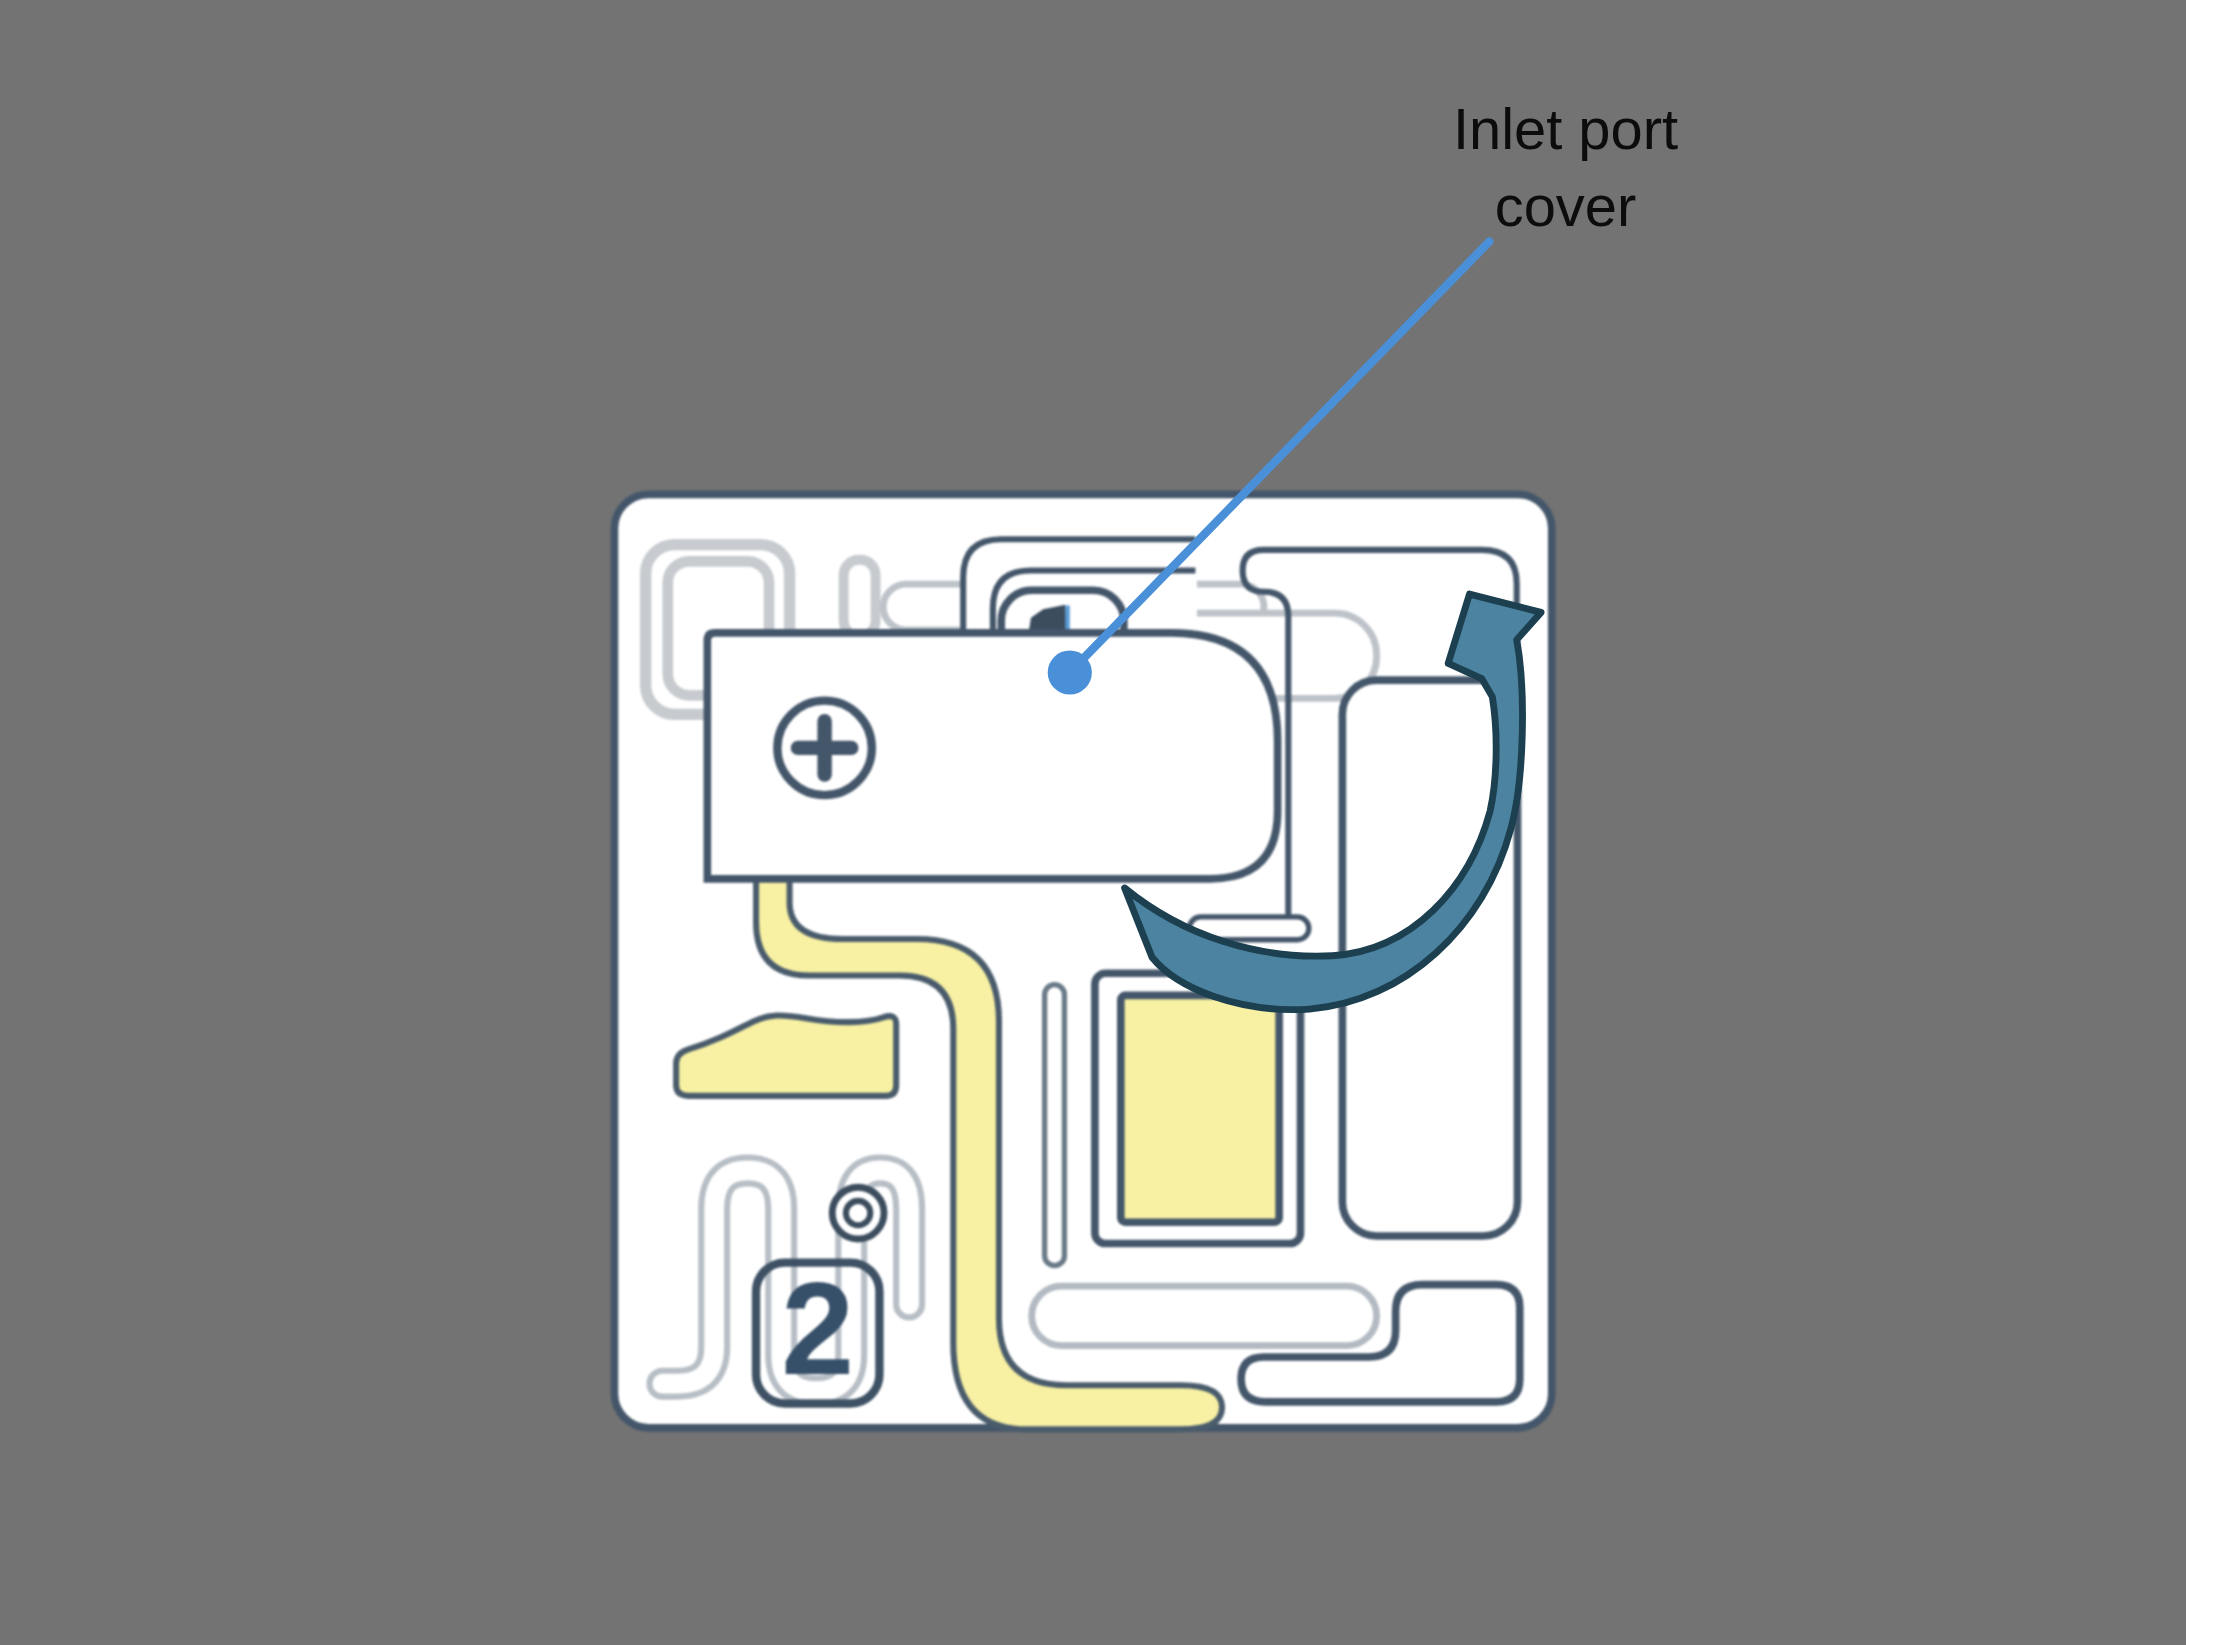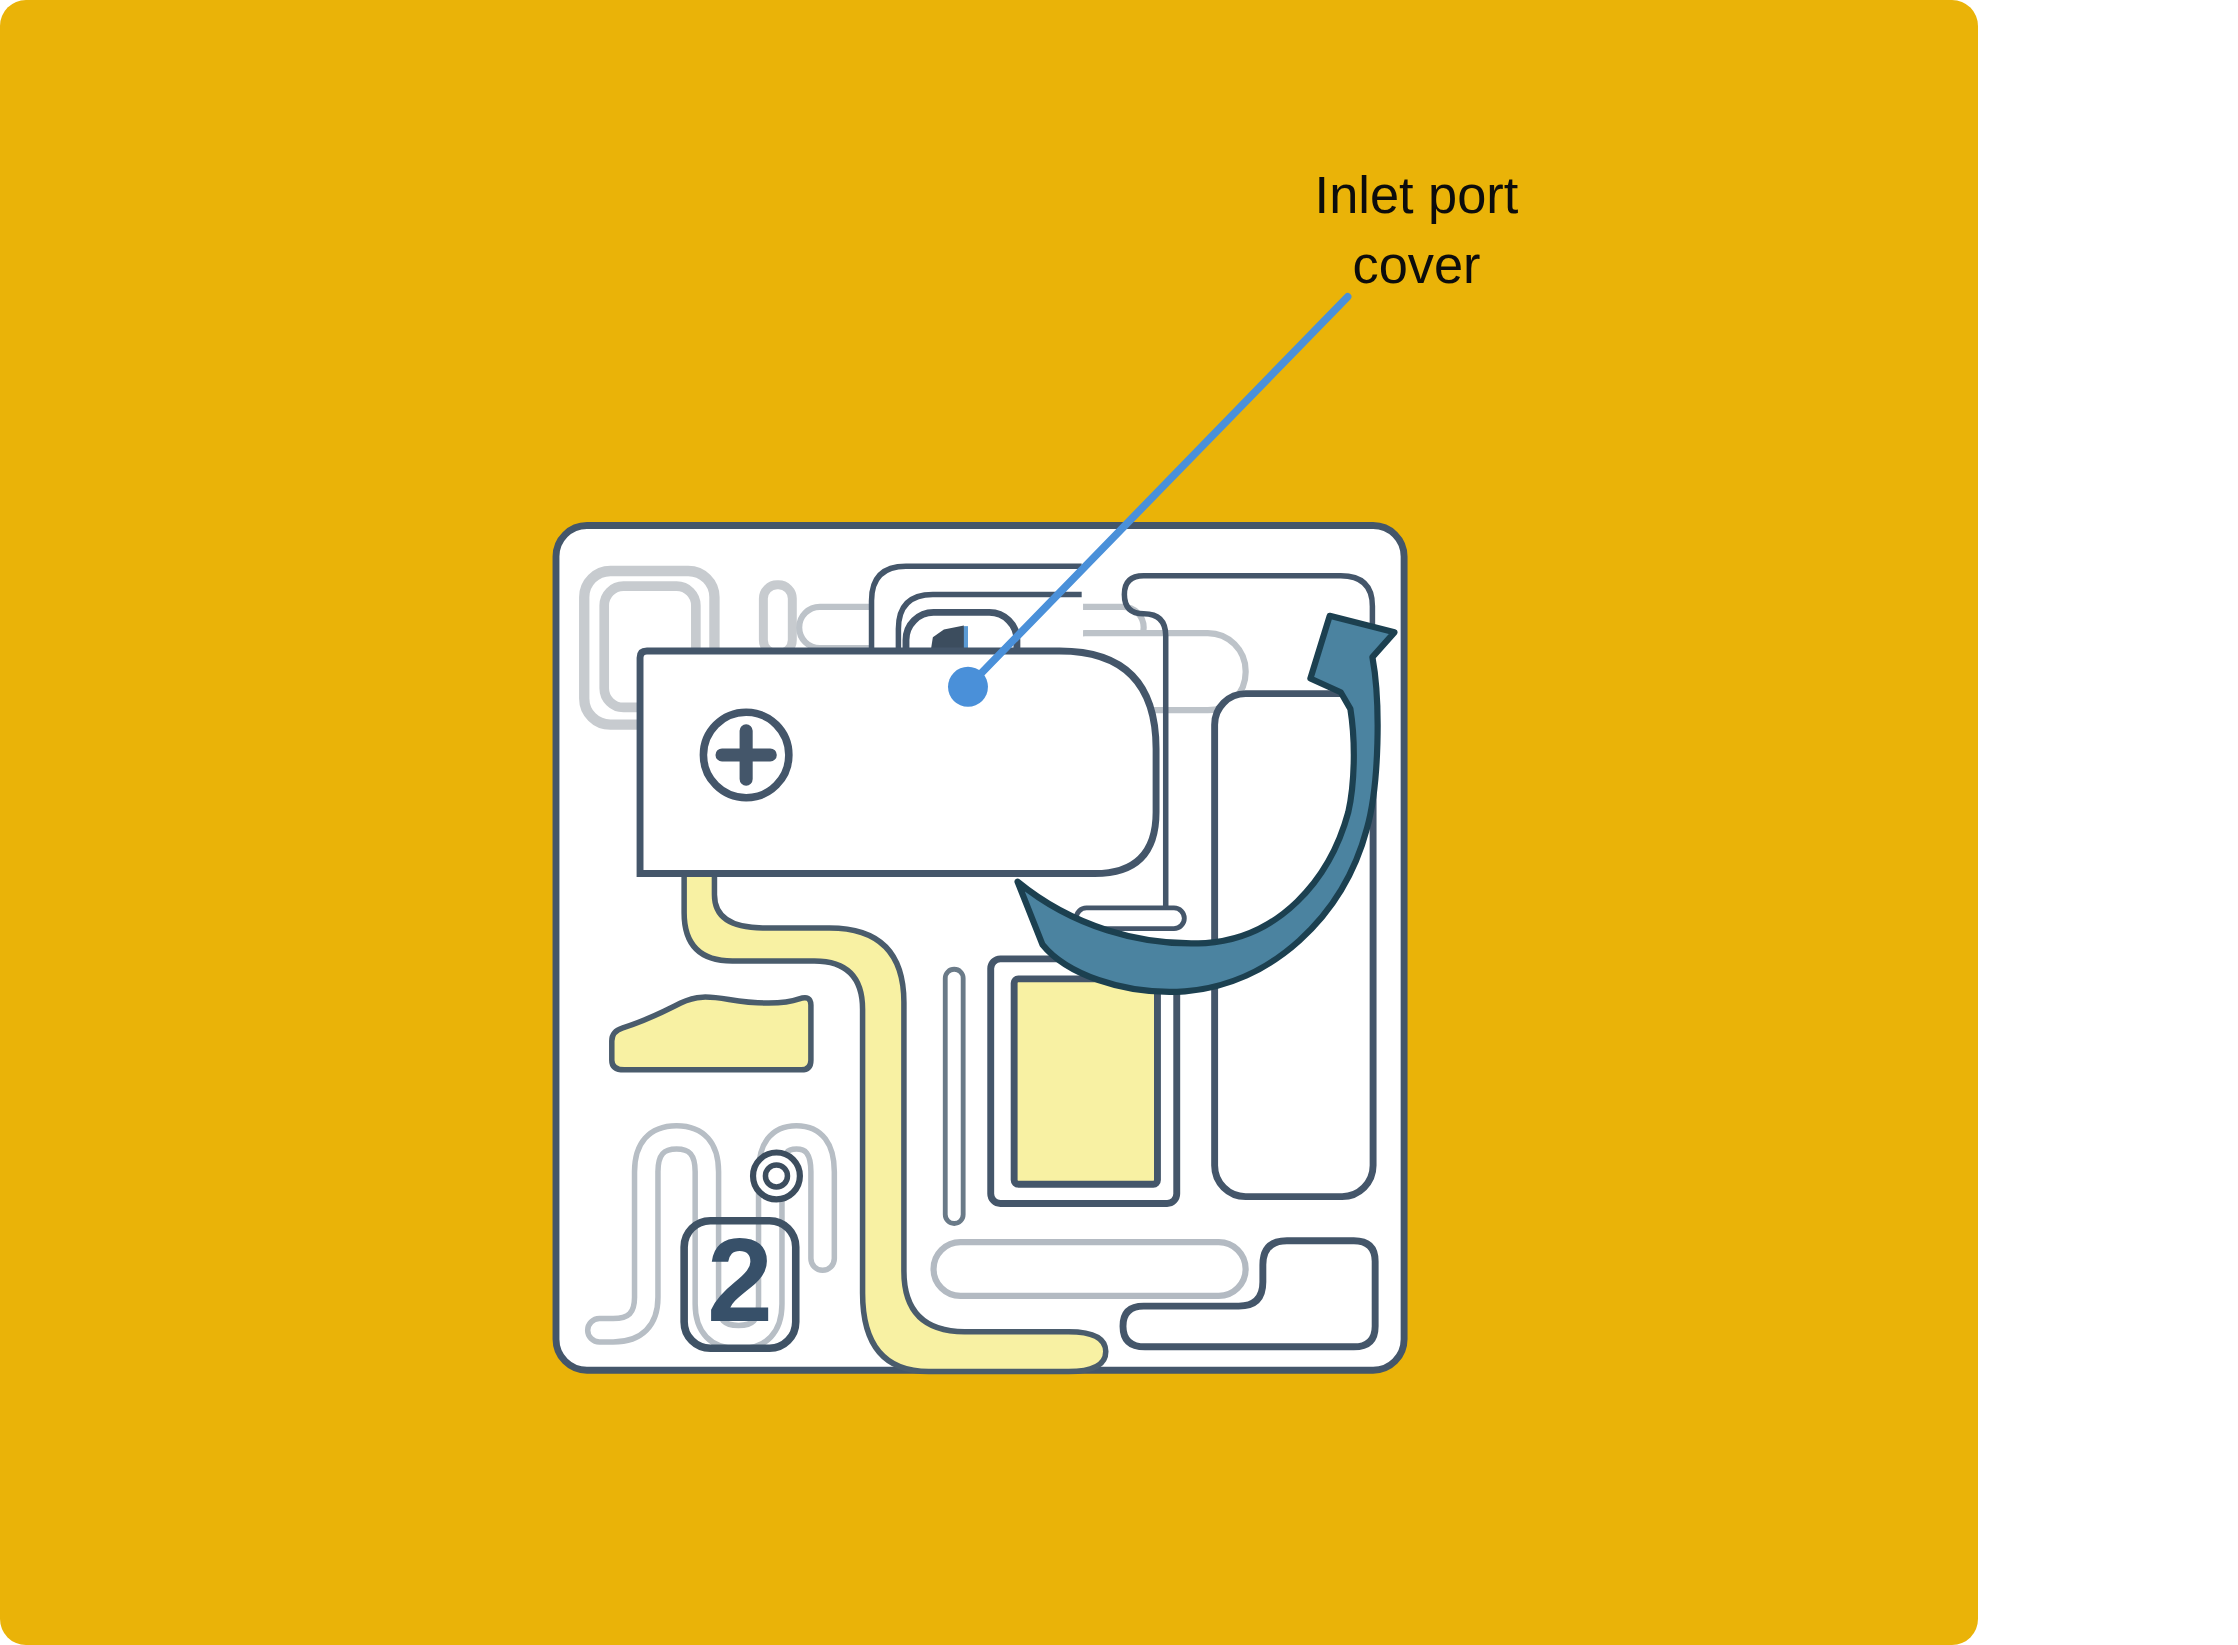--- a/index.html
+++ b/index.html
@@ -1,23 +1,22 @@
 <!DOCTYPE html>
 <html style="font-size:12.5px"><head>
 <meta charset="utf-8">
 <style>
   html, body { margin: 0; padding: 0; background: #ffffff; }
   .stage {
     position: relative;
-    width: 1978px;
+    width: 2186px;
     height: 1645px;
-    background: #eab308;
+    background: #737373;
     font-family: "Liberation Sans", sans-serif;
     overflow: hidden;
-    border-radius: 26px;
   }
   svg { display: block; width: 100%; height: 100%; }
   .soft   { filter: blur(1.1px); }
   .soft-lite { filter: blur(0.7px); }
   .label-text {
     font-family: "Liberation Sans", sans-serif;
     font-size: 76px;
     fill: #0c0c0c;
   }
   .badge-text {

